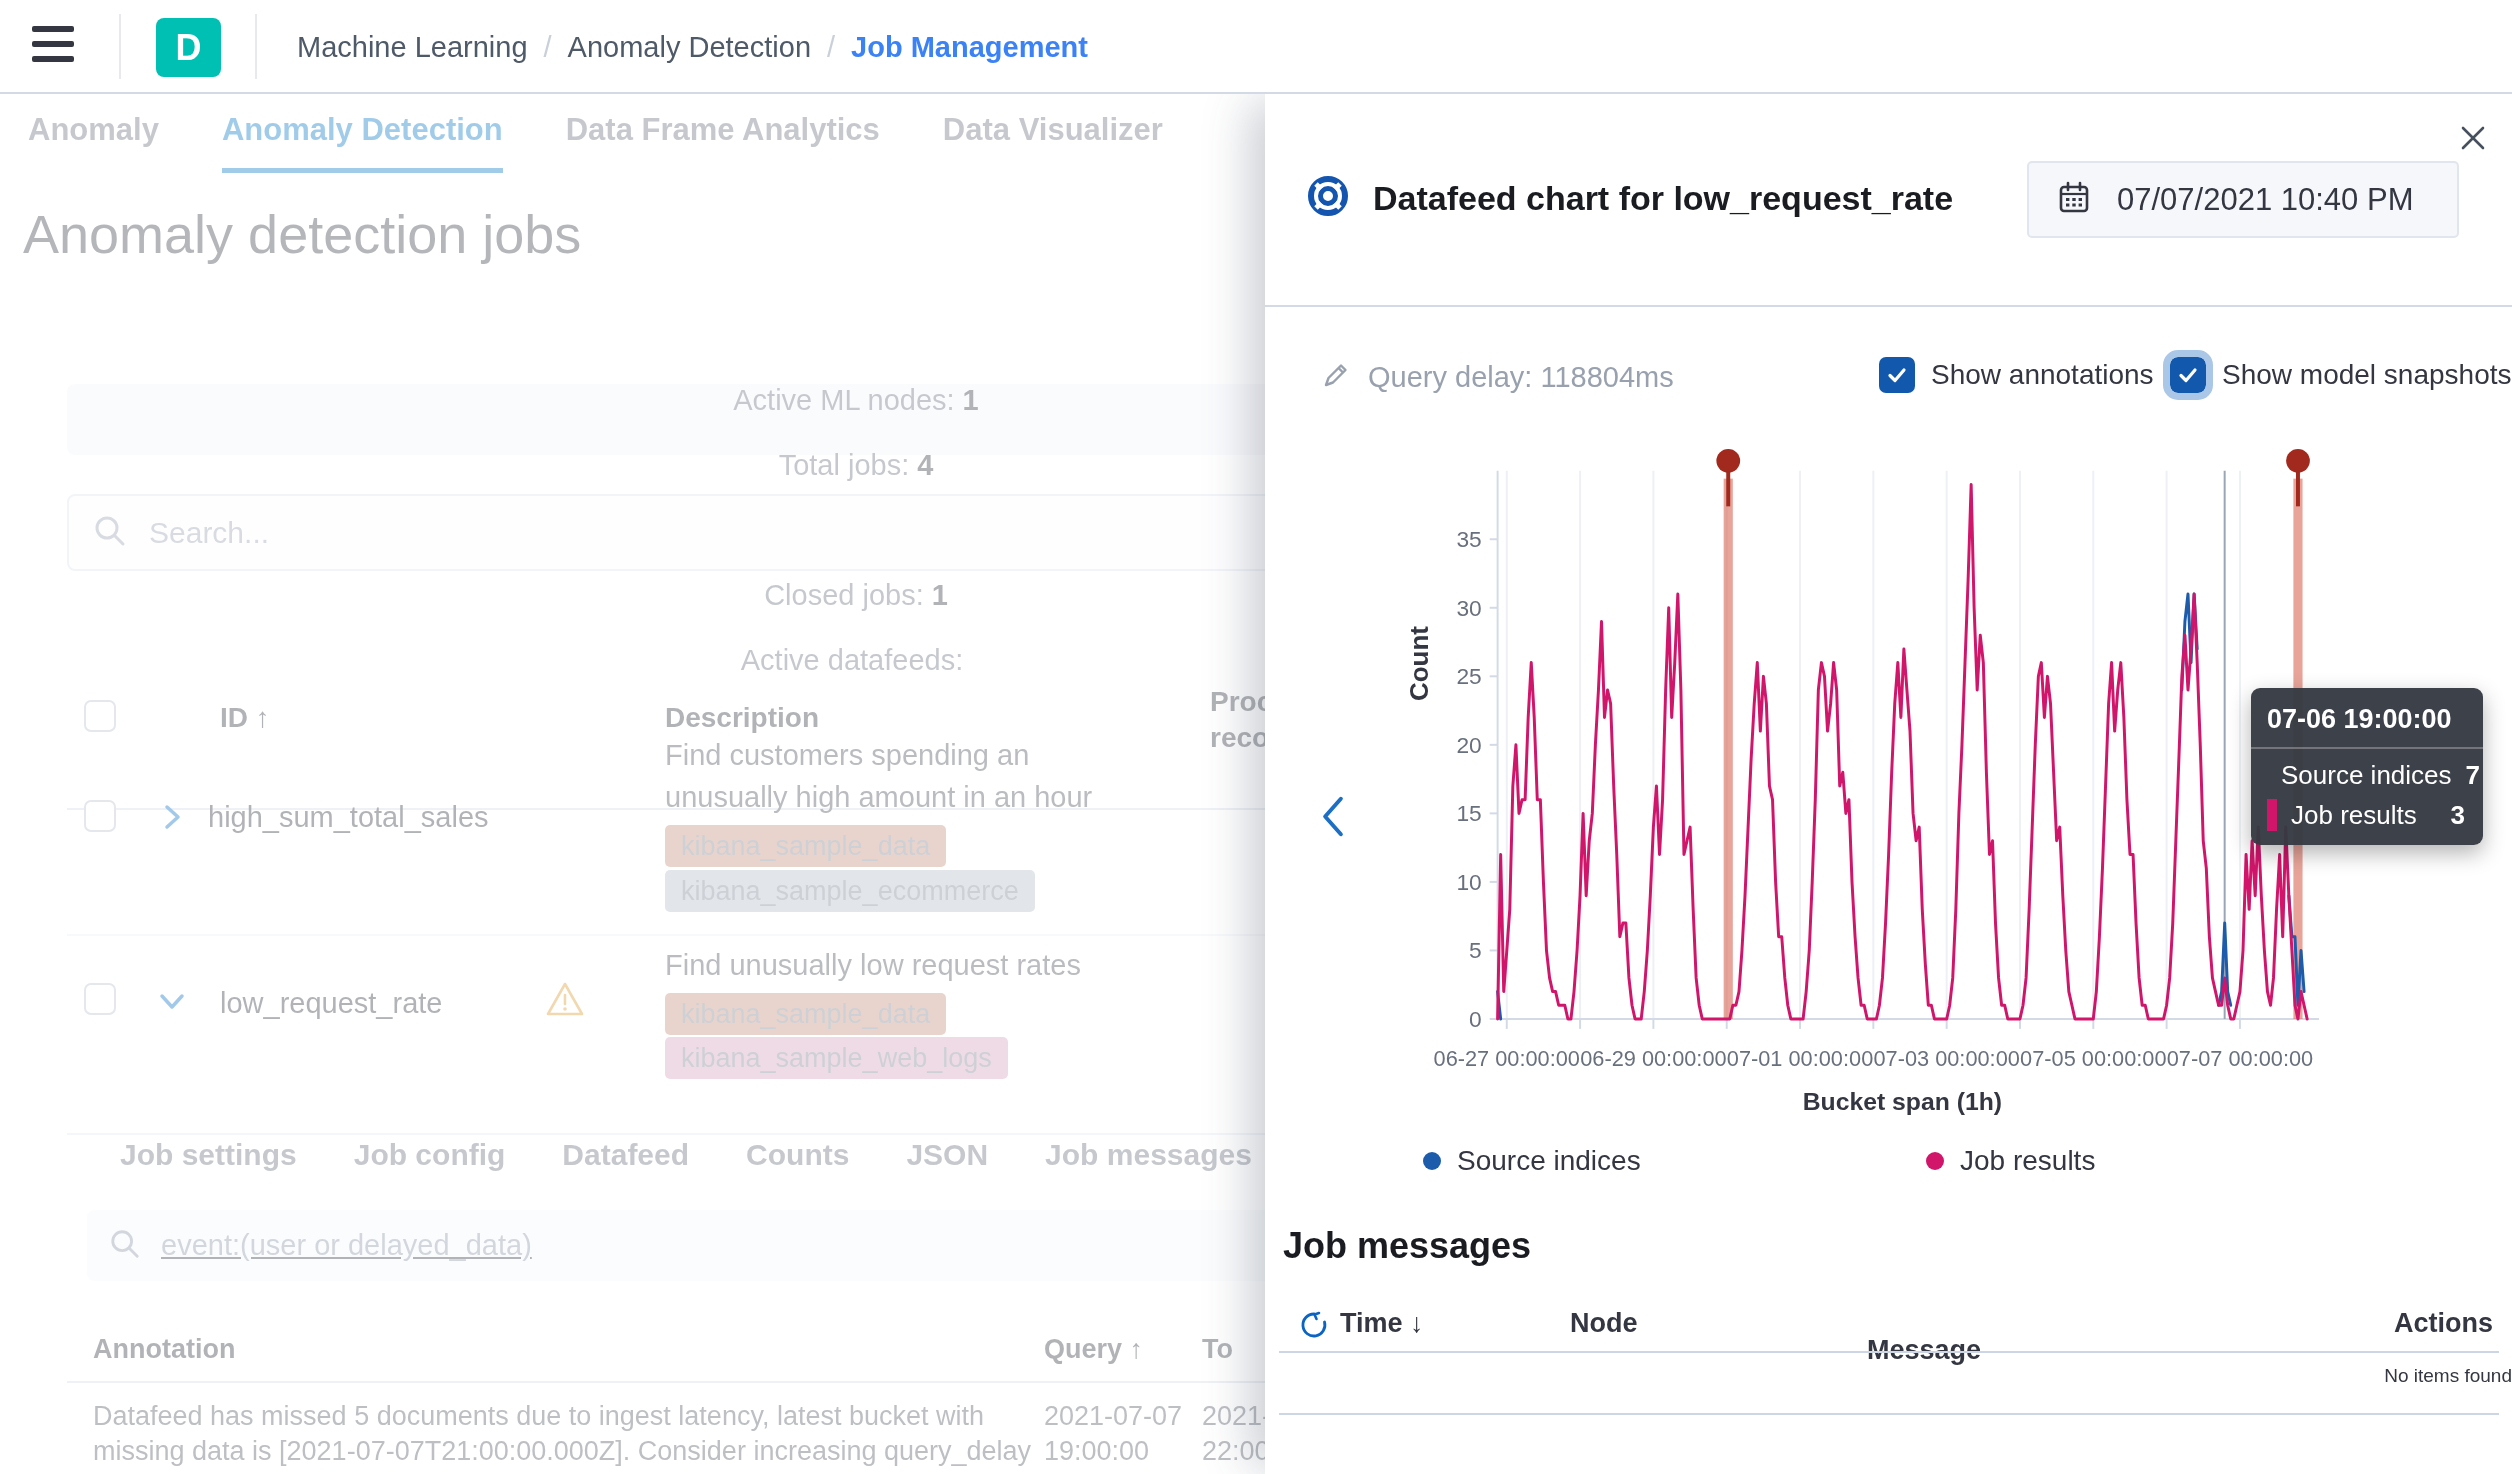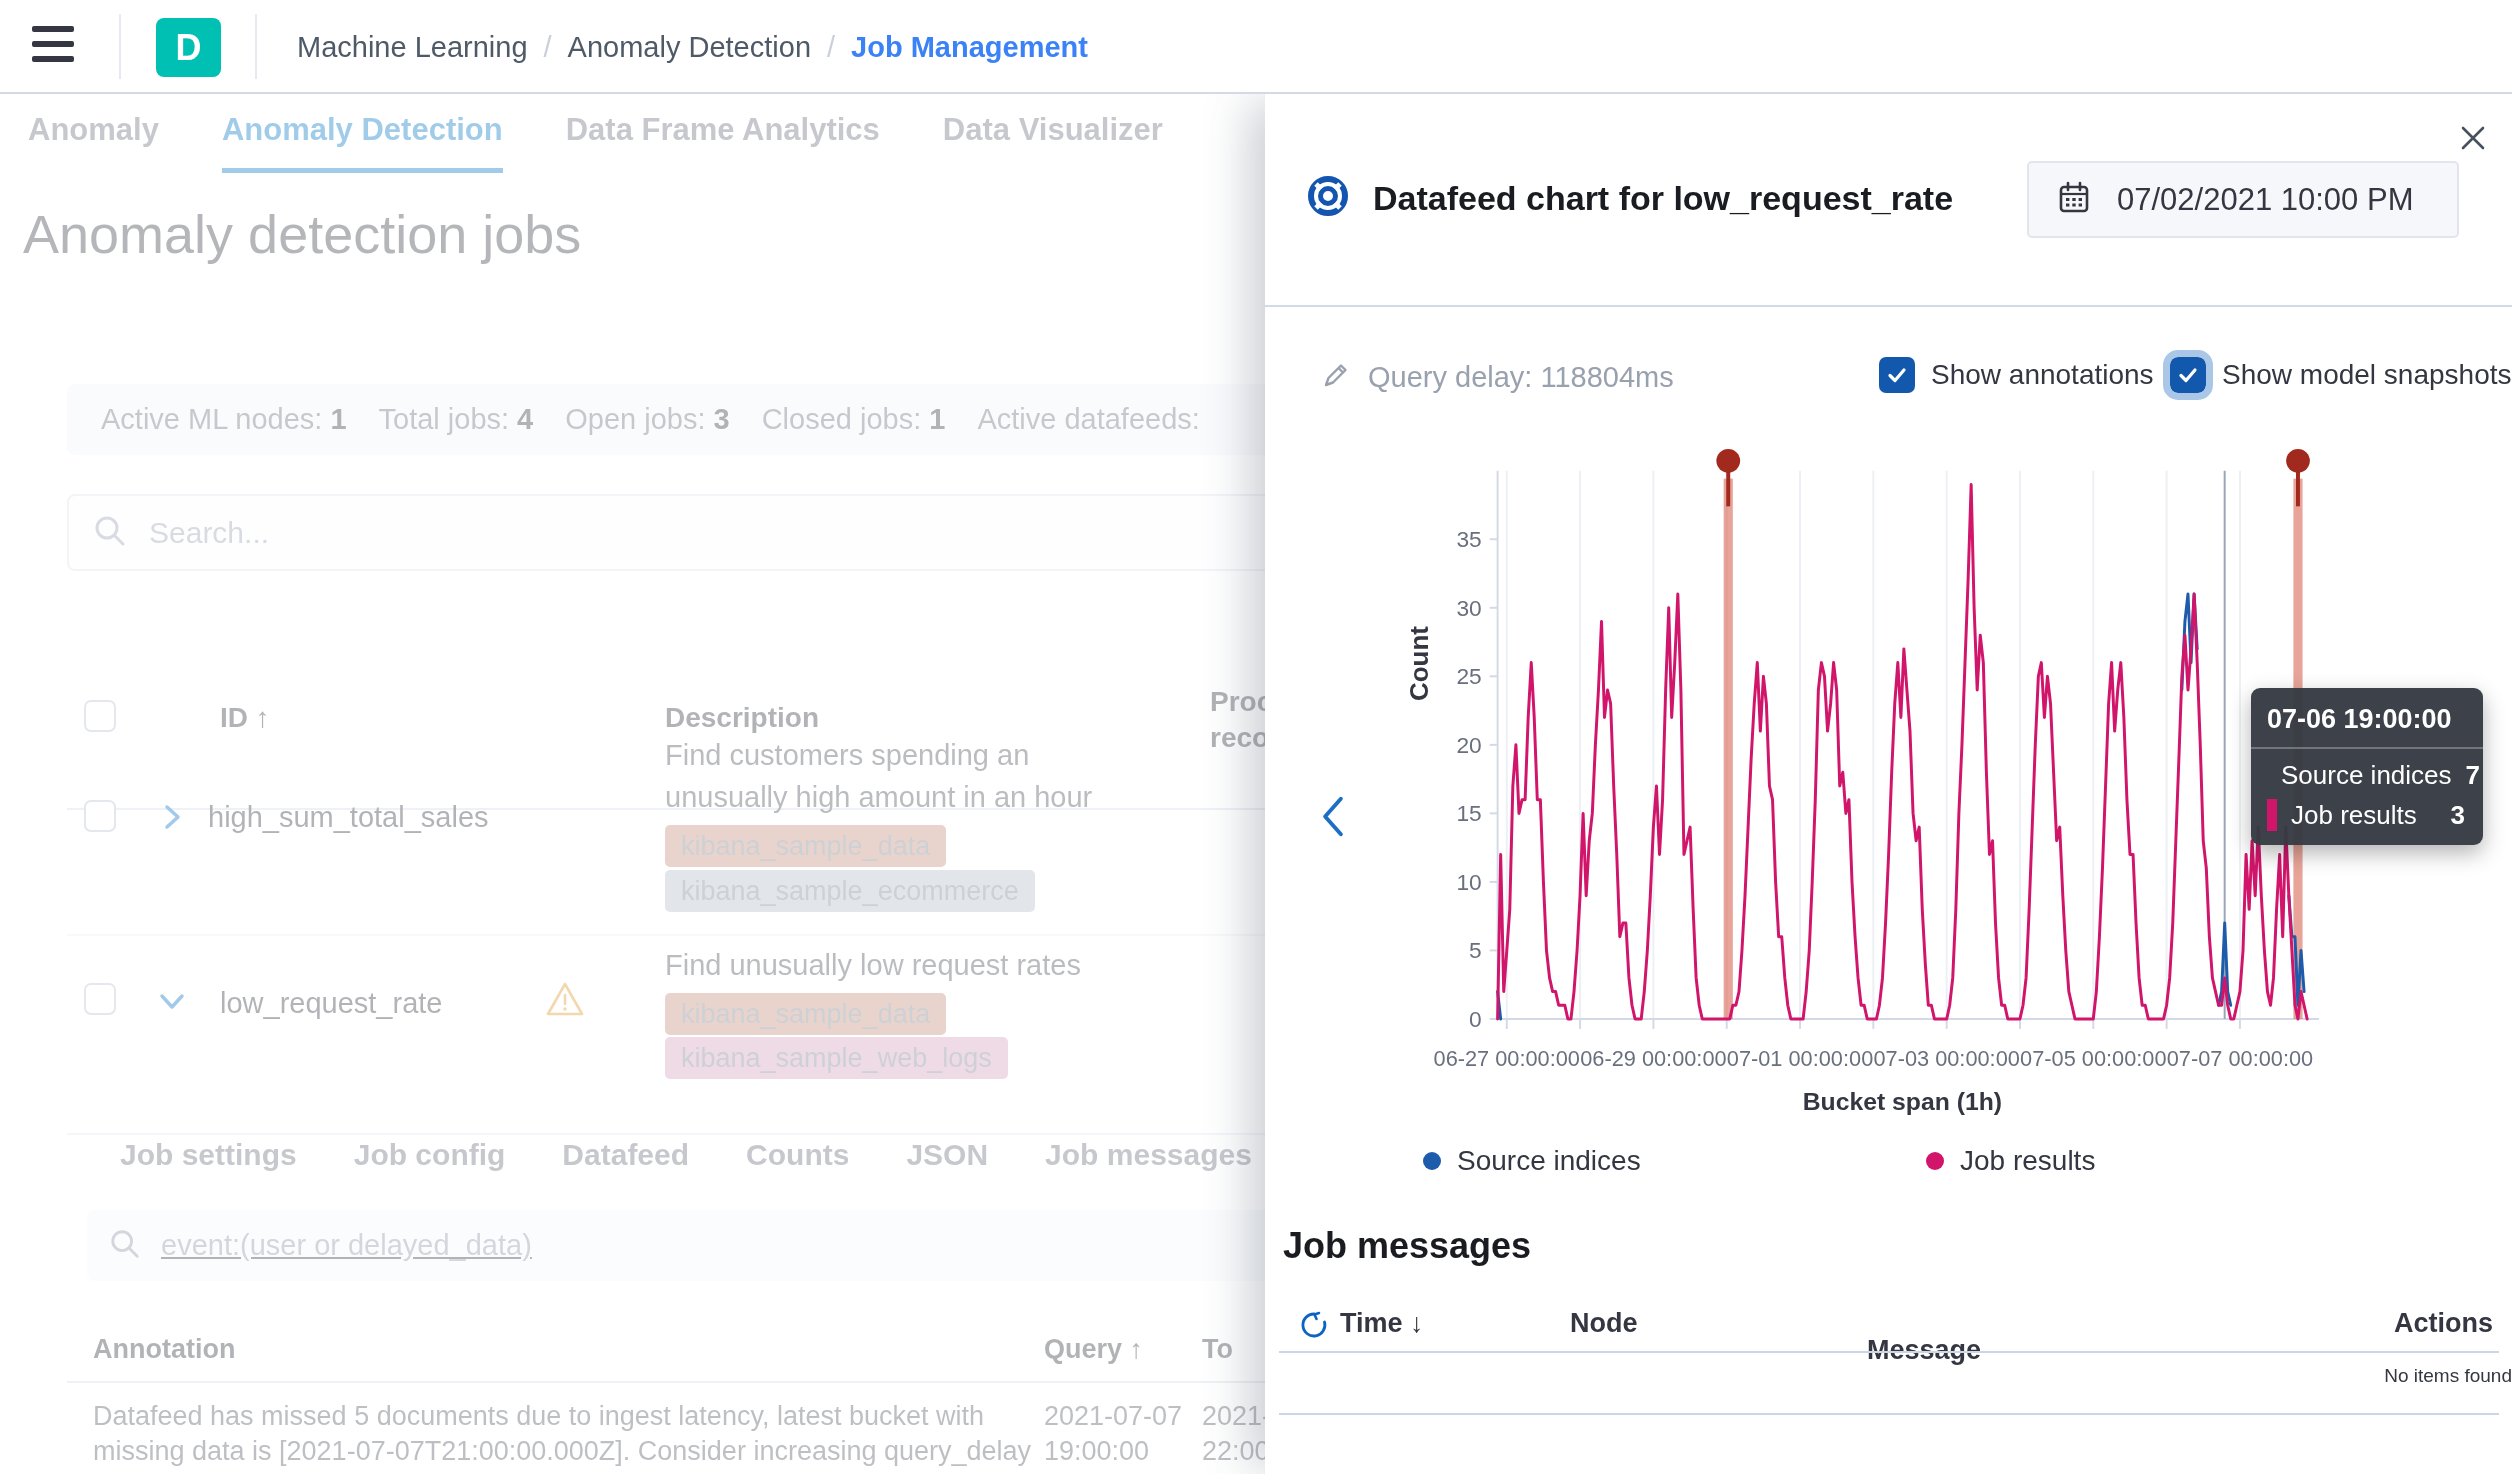--- a/index.html
+++ b/index.html
@@ -24,21 +24,21 @@
   #main { position:absolute; left:0; top:94px; width:2513px; height:1380px; background:#fff; z-index:1; }
   #mask { position:absolute; left:0; top:94px; width:2513px; height:1380px; background:rgba(255,255,255,0.62); z-index:2; pointer-events:none; }
 
   .top-tabs { position:absolute; left:28px; top:18px; display:flex; gap:63px; font-size:31px; font-weight:700; }
   .top-tab { color:#69707d; padding-bottom:20px; cursor:pointer; white-space:nowrap; }
   .top-tab.active { color:#0779c9; border-bottom:5px solid #0779c9; }
 
   .page-title { position:absolute; left:23px; top:109px; font-size:54px; font-weight:400; color:#3a3f4a; }
 
   .stats-bar { position:absolute; left:67px; top:290px; width:1544px; height:71px; background:#f2f5fa;
-    border-radius:8px; display:flex; align-items:center; padding-left:34px; gap:32px; font-size:29px; color:#69707d; white-space:nowrap; }
+    border-radius:8px; display:flex; align-items:center; padding-left:34px; gap:32px; font-size:29px; color:#69707d; white-space:nowrap;flex-direction:column; }
   .stat-item b { color:#343741; margin-left:8px; }
 
   .search-box { position:absolute; left:67px; top:400px; width:1544px; height:77px; background:#fdfdfe;
     border:2px solid #dde3ec; border-radius:8px; display:flex; align-items:center; padding:0 24px; gap:22px; }
   .search-box input { border:none; outline:none; background:transparent; font-size:30px; width:990px;
     font-family:"Liberation Sans", sans-serif; color:#343741; }
   .search-box input::placeholder { color:#98a2b3; }
 
   .tbl-header { position:absolute; left:0; top:531px; width:1584px; height:185px; }
   .th { position:absolute; font-size:28px; font-weight:700; color:#343741; }
@@ -265,21 +265,21 @@
           <g fill="#343741">
               <rect x="11" y="19" width="3.4" height="3"></rect>
               <rect x="17.3" y="19" width="3.4" height="3"></rect>
               <rect x="23.6" y="19" width="3.4" height="3"></rect>
               <rect x="11" y="24.5" width="3.4" height="3"></rect>
               <rect x="17.3" y="24.5" width="3.4" height="3"></rect>
               <rect x="23.6" y="24.5" width="3.4" height="3"></rect>
             </g>
         </svg>
       </span>
-      <span class="date-text">07/02/2021 10:00 PM</span>
+      <span class="date-text">07/07/2021 10:40 PM</span>
     </div>
 
     <div class="fly-divider"></div>
 
     <div class="qd-row">
       <span>
         <svg width="32" height="32" viewBox="0 0 32 32">
             <path d="M6 26 L8.5 19 L21 6.5 L25.5 11 L13 23.5 L6 26 Z" fill="none" stroke="#99a1ae" stroke-width="2.4" stroke-linejoin="round"></path>
             <line x1="18.5" y1="9" x2="23" y2="13.5" stroke="#99a1ae" stroke-width="2.4"></line>
           </svg>

